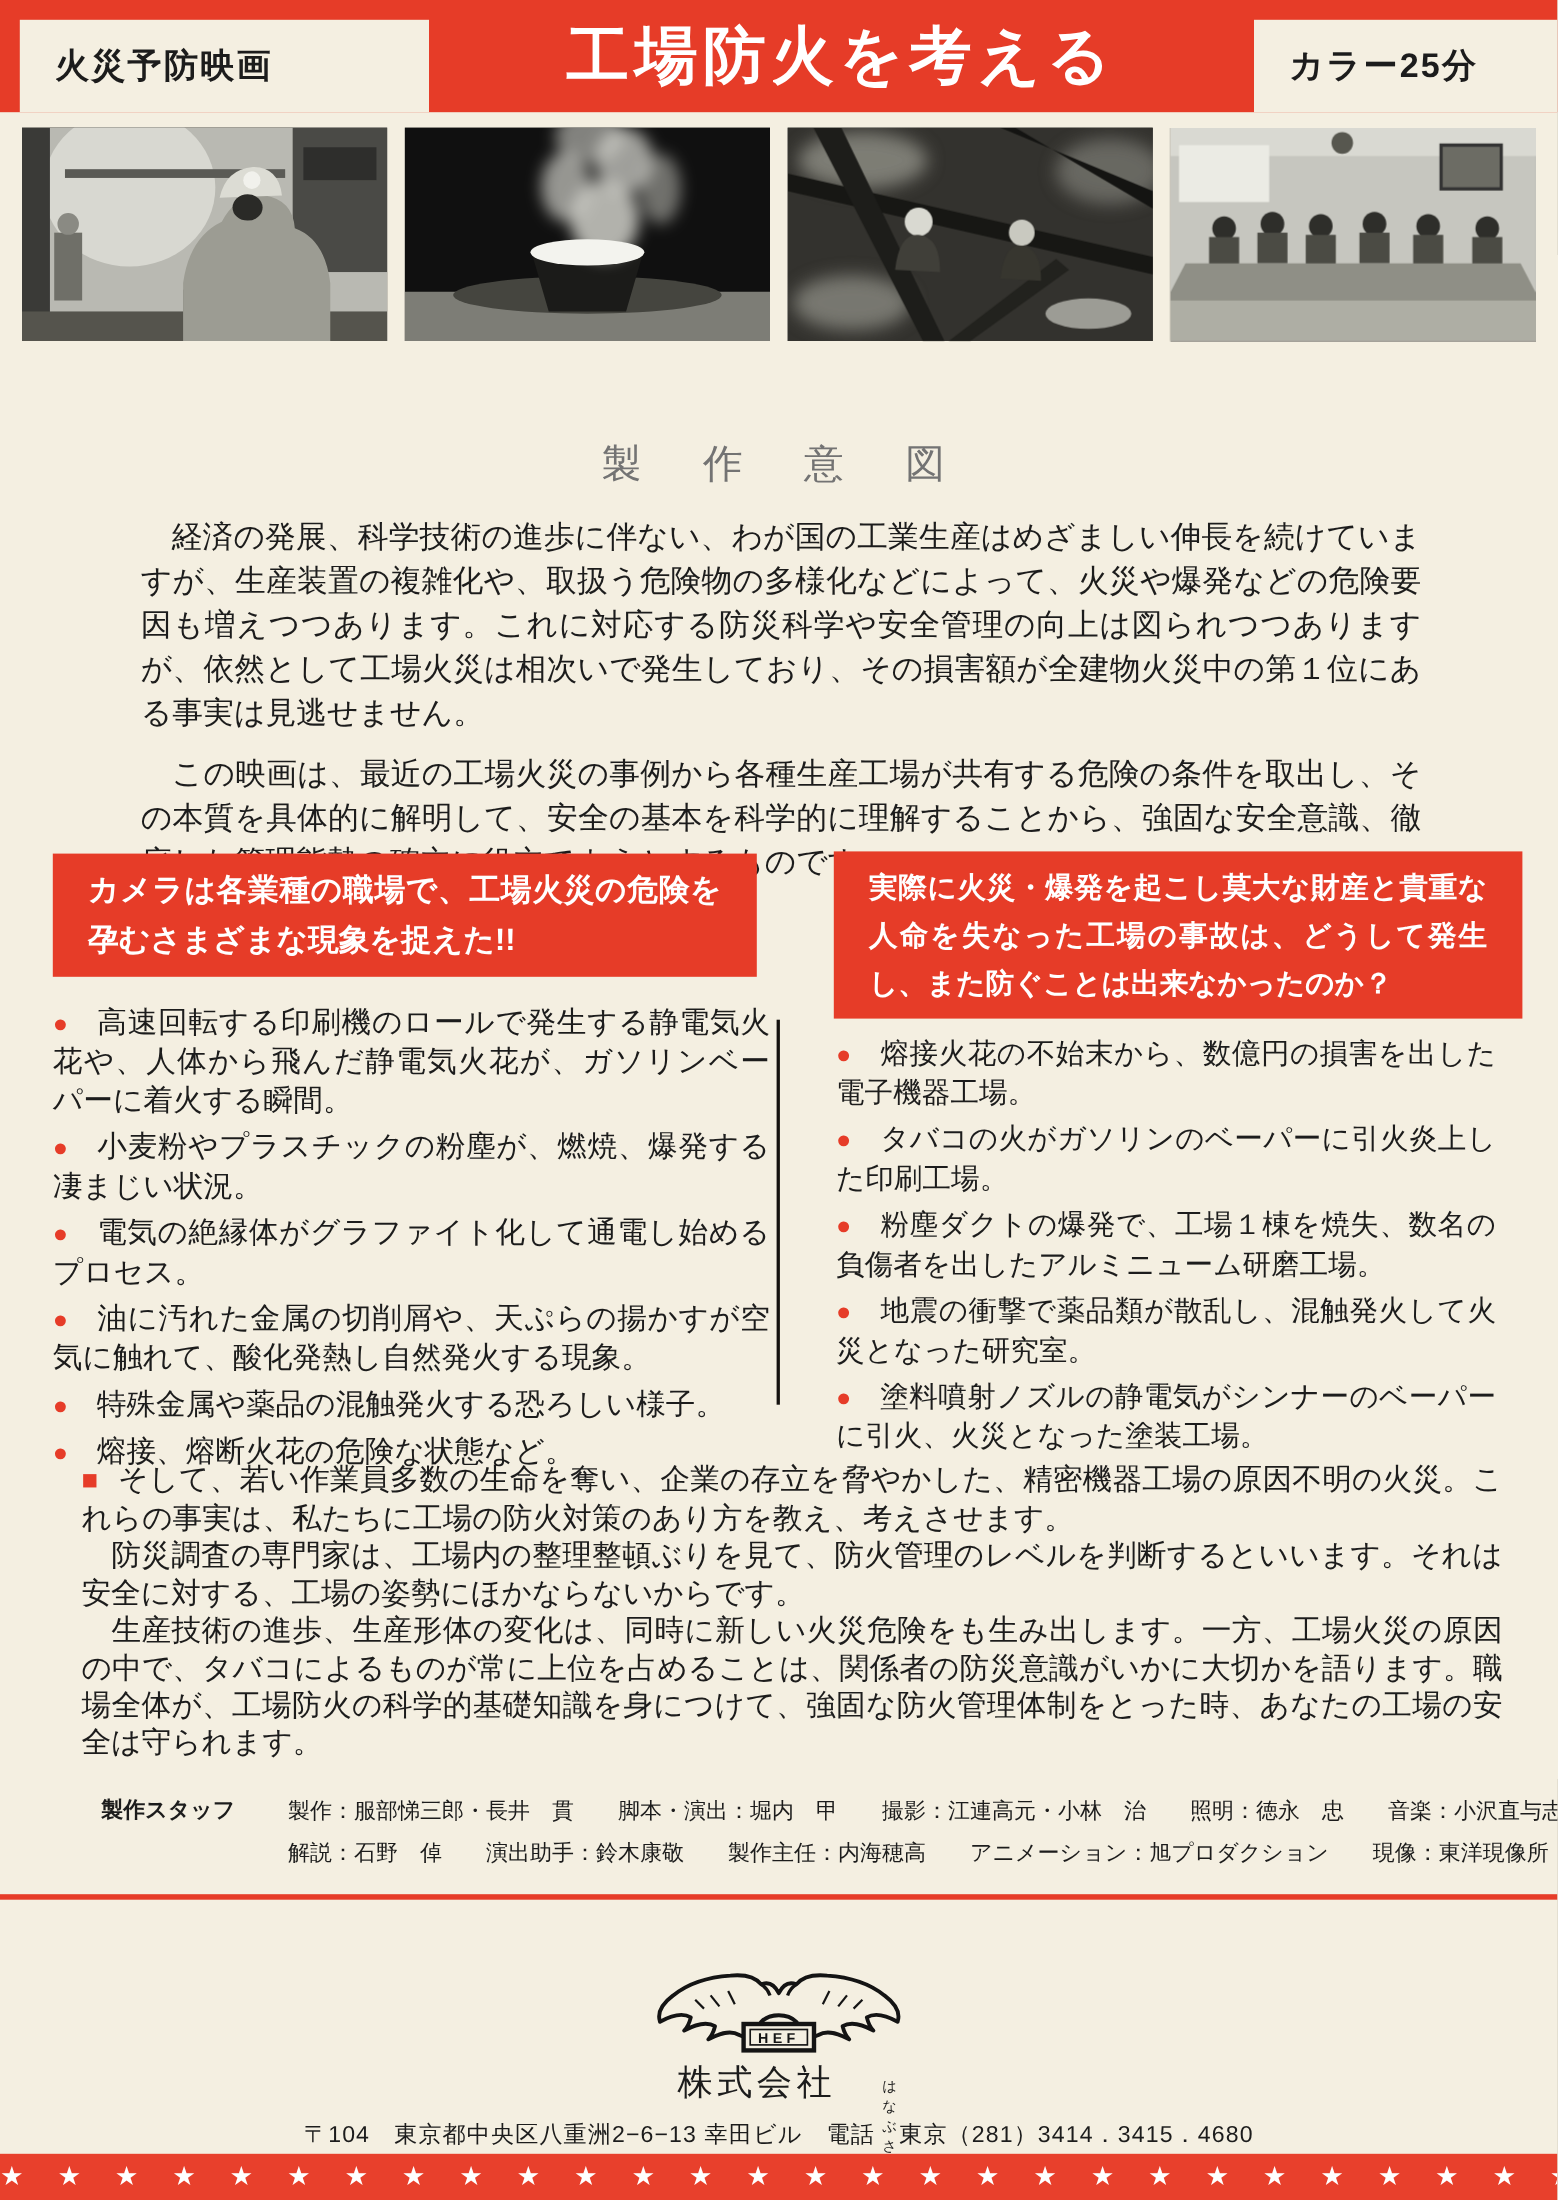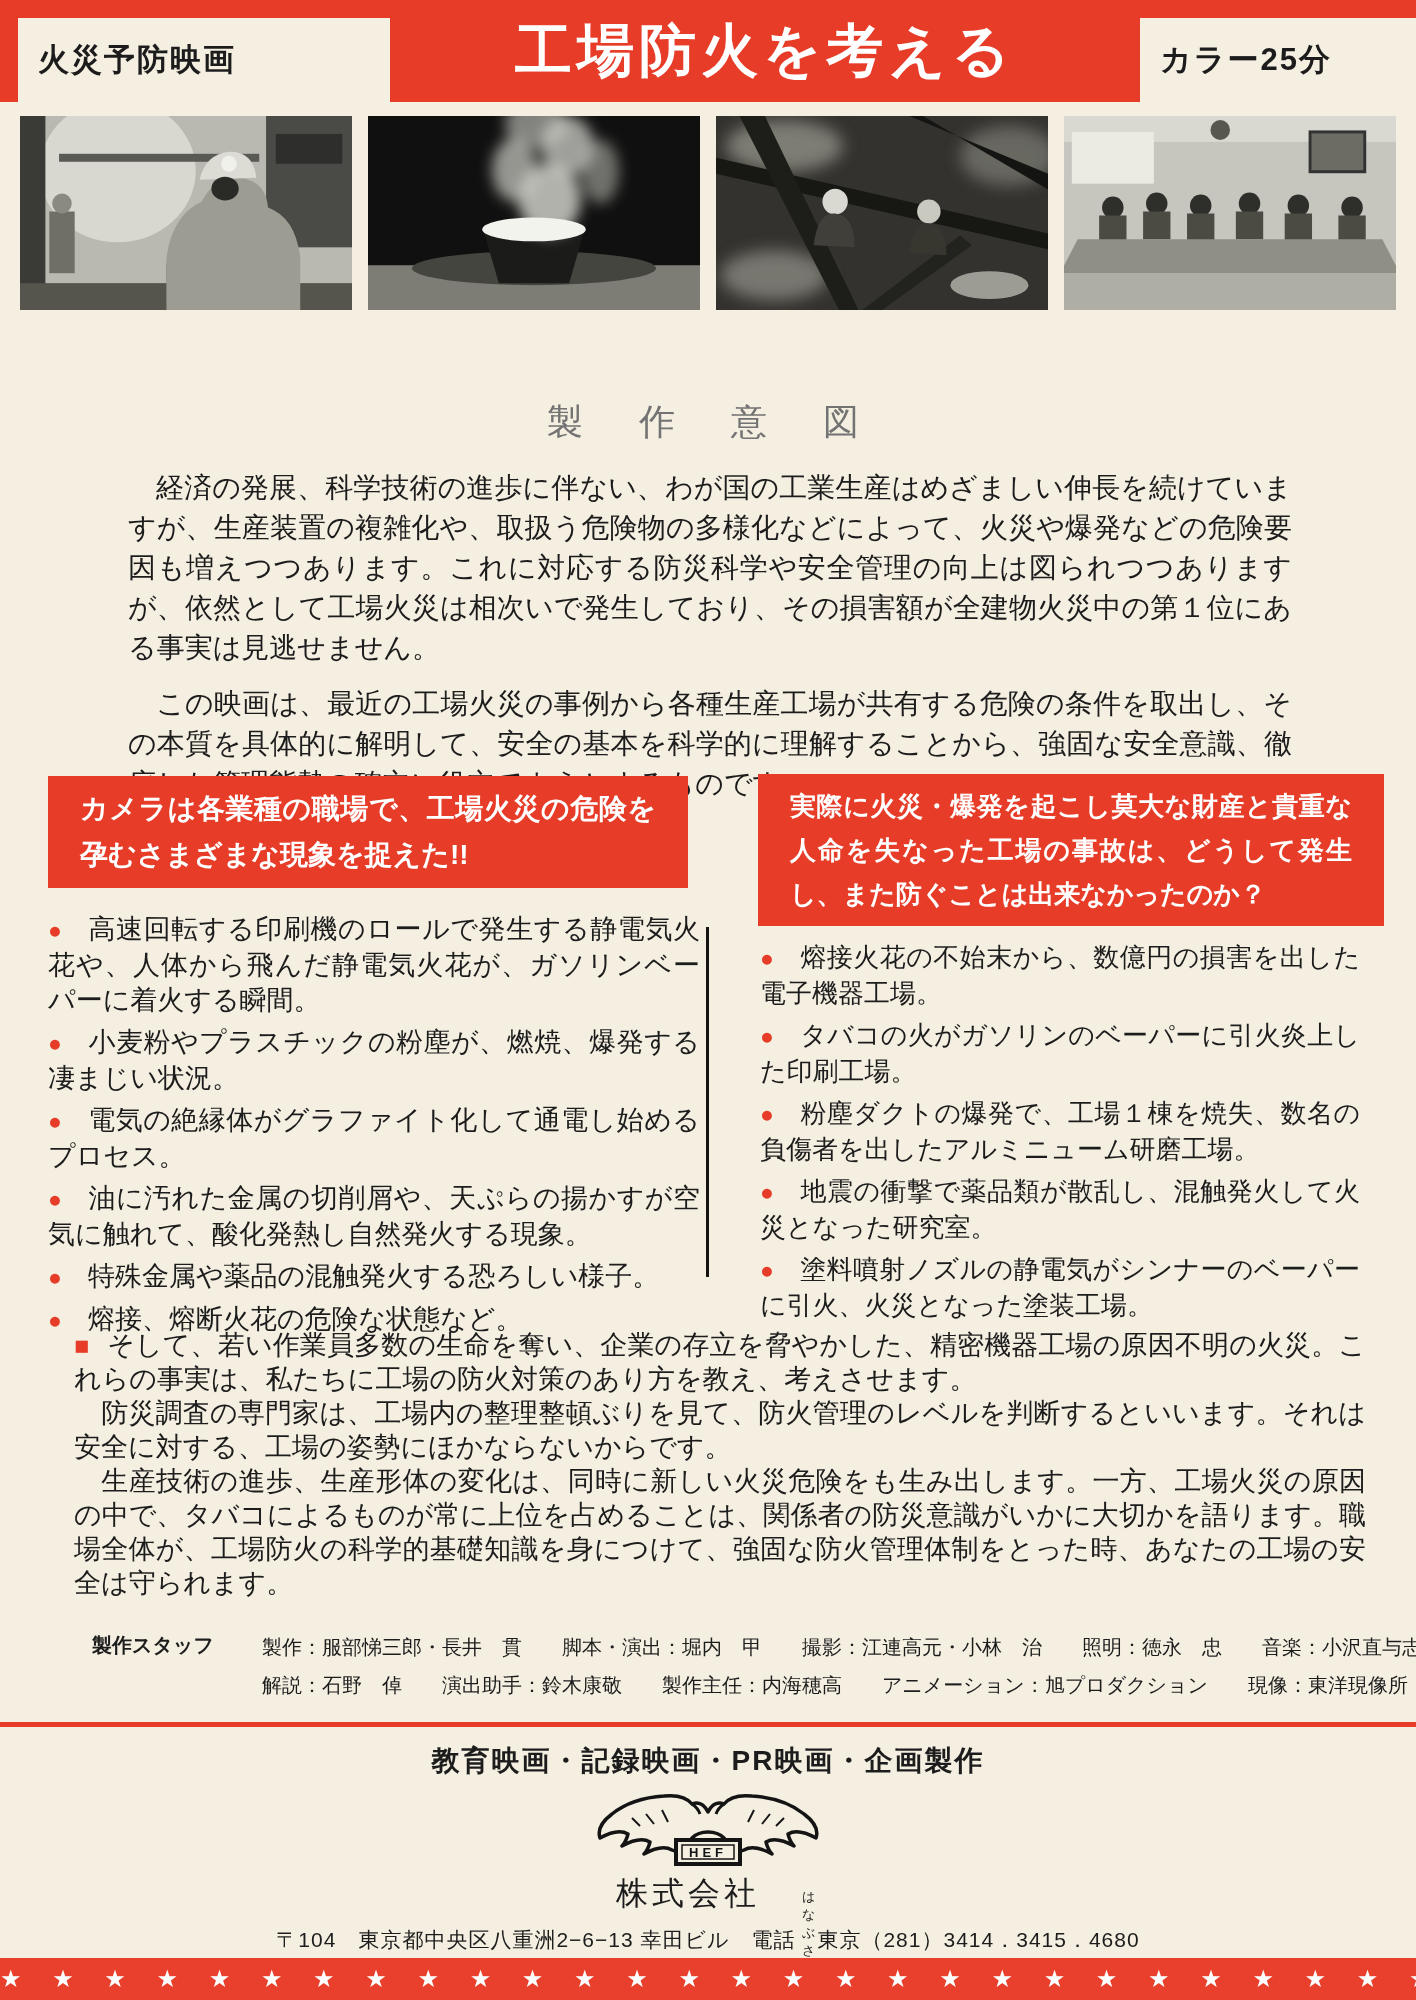--- a/index.html
+++ b/index.html
@@ -6,21 +6,21 @@
   #page{
     position:relative; width:1416px; height:2000px; margin:0 auto;
     background:#f4efe1; overflow:hidden; color:#1c1c1c;
     font-family:"Liberation Sans",sans-serif;
   }
   
   .header-band{position:absolute;left:0;top:0;width:1416px;height:102px;background:#e63c28;}
   .header-side{position:absolute;top:18px;height:84px;background:#f4efe1;display:flex;align-items:center;}
   .header-left{left:18px;width:372px;}
   .header-right{left:1140px;width:276px;}
-  .header-side span{font-size:31px;font-weight:700;letter-spacing:2px;padding-left:20px;}
+  .header-side span{font-size:31px;font-weight:700;letter-spacing:2px;padding-left:32px;}
   .header-title{
     position:absolute;left:390px;top:0;width:750px;height:102px;
     display:flex;align-items:center;justify-content:center;
     color:#ffffff;font-size:57px;font-weight:700;letter-spacing:5px;
   }
   
   .photo-row{position:absolute;left:20px;top:116px;width:1376px;height:194px;display:flex;gap:16px;}
   .photo-row figure{margin:0;flex:1;overflow:hidden;background:#222;}
   .photo-row svg{display:block;width:100%;height:100%;}
   
@@ -253,21 +253,20 @@
 
   <div class="staff">
     <div class="staff-label">製作スタッフ</div>
     <div class="staff-lines">
       <div>製作：服部悌三郎・長井　貫　　脚本・演出：堀内　甲　　撮影：江連高元・小林　治　　照明：徳永　忠　　音楽：小沢直与志</div>
       <div>解説：石野　倬　　演出助手：鈴木康敬　　製作主任：内海穂高　　アニメーション：旭プロダクション　　現像：東洋現像所</div>
     </div>
   </div>
 
   <div class="footer-rule"></div>
-  <div class="services">教育映画・記録映画・PR映画・企画製作</div>
 
   <div class="logo">
     <svg viewBox="0 0 240 96">
       <path d="M120 30 Q114 18 104 22 Q96 12 76 14 Q44 16 24 32 Q8 44 12 56 Q30 46 40 52 Q38 60 34 64 Q52 54 62 60 Q60 68 56 72 Q74 62 84 68 Q92 72 98 66 L104 56 Q110 50 120 50 Q130 50 136 56 L142 66 Q148 72 156 68 Q166 62 184 72 Q180 68 178 60 Q188 54 206 64 Q202 60 200 52 Q210 46 228 56 Q232 44 216 32 Q196 16 164 14 Q144 12 136 22 Q126 18 120 30 Z" fill="none" stroke="#141414" stroke-width="3.5" stroke-linejoin="round"></path>
       <path d="M104 22 Q110 26 112 32 M136 22 Q130 26 128 32" fill="none" stroke="#141414" stroke-width="3"></path>
       <g stroke="#141414" stroke-width="2">
         <line x1="44" y1="36" x2="52" y2="44"></line>
           <line x1="58" y1="32" x2="66" y2="42"></line>
           <line x1="74" y1="28" x2="80" y2="40"></line>
         <line x1="196" y1="36" x2="188" y2="44"></line>

